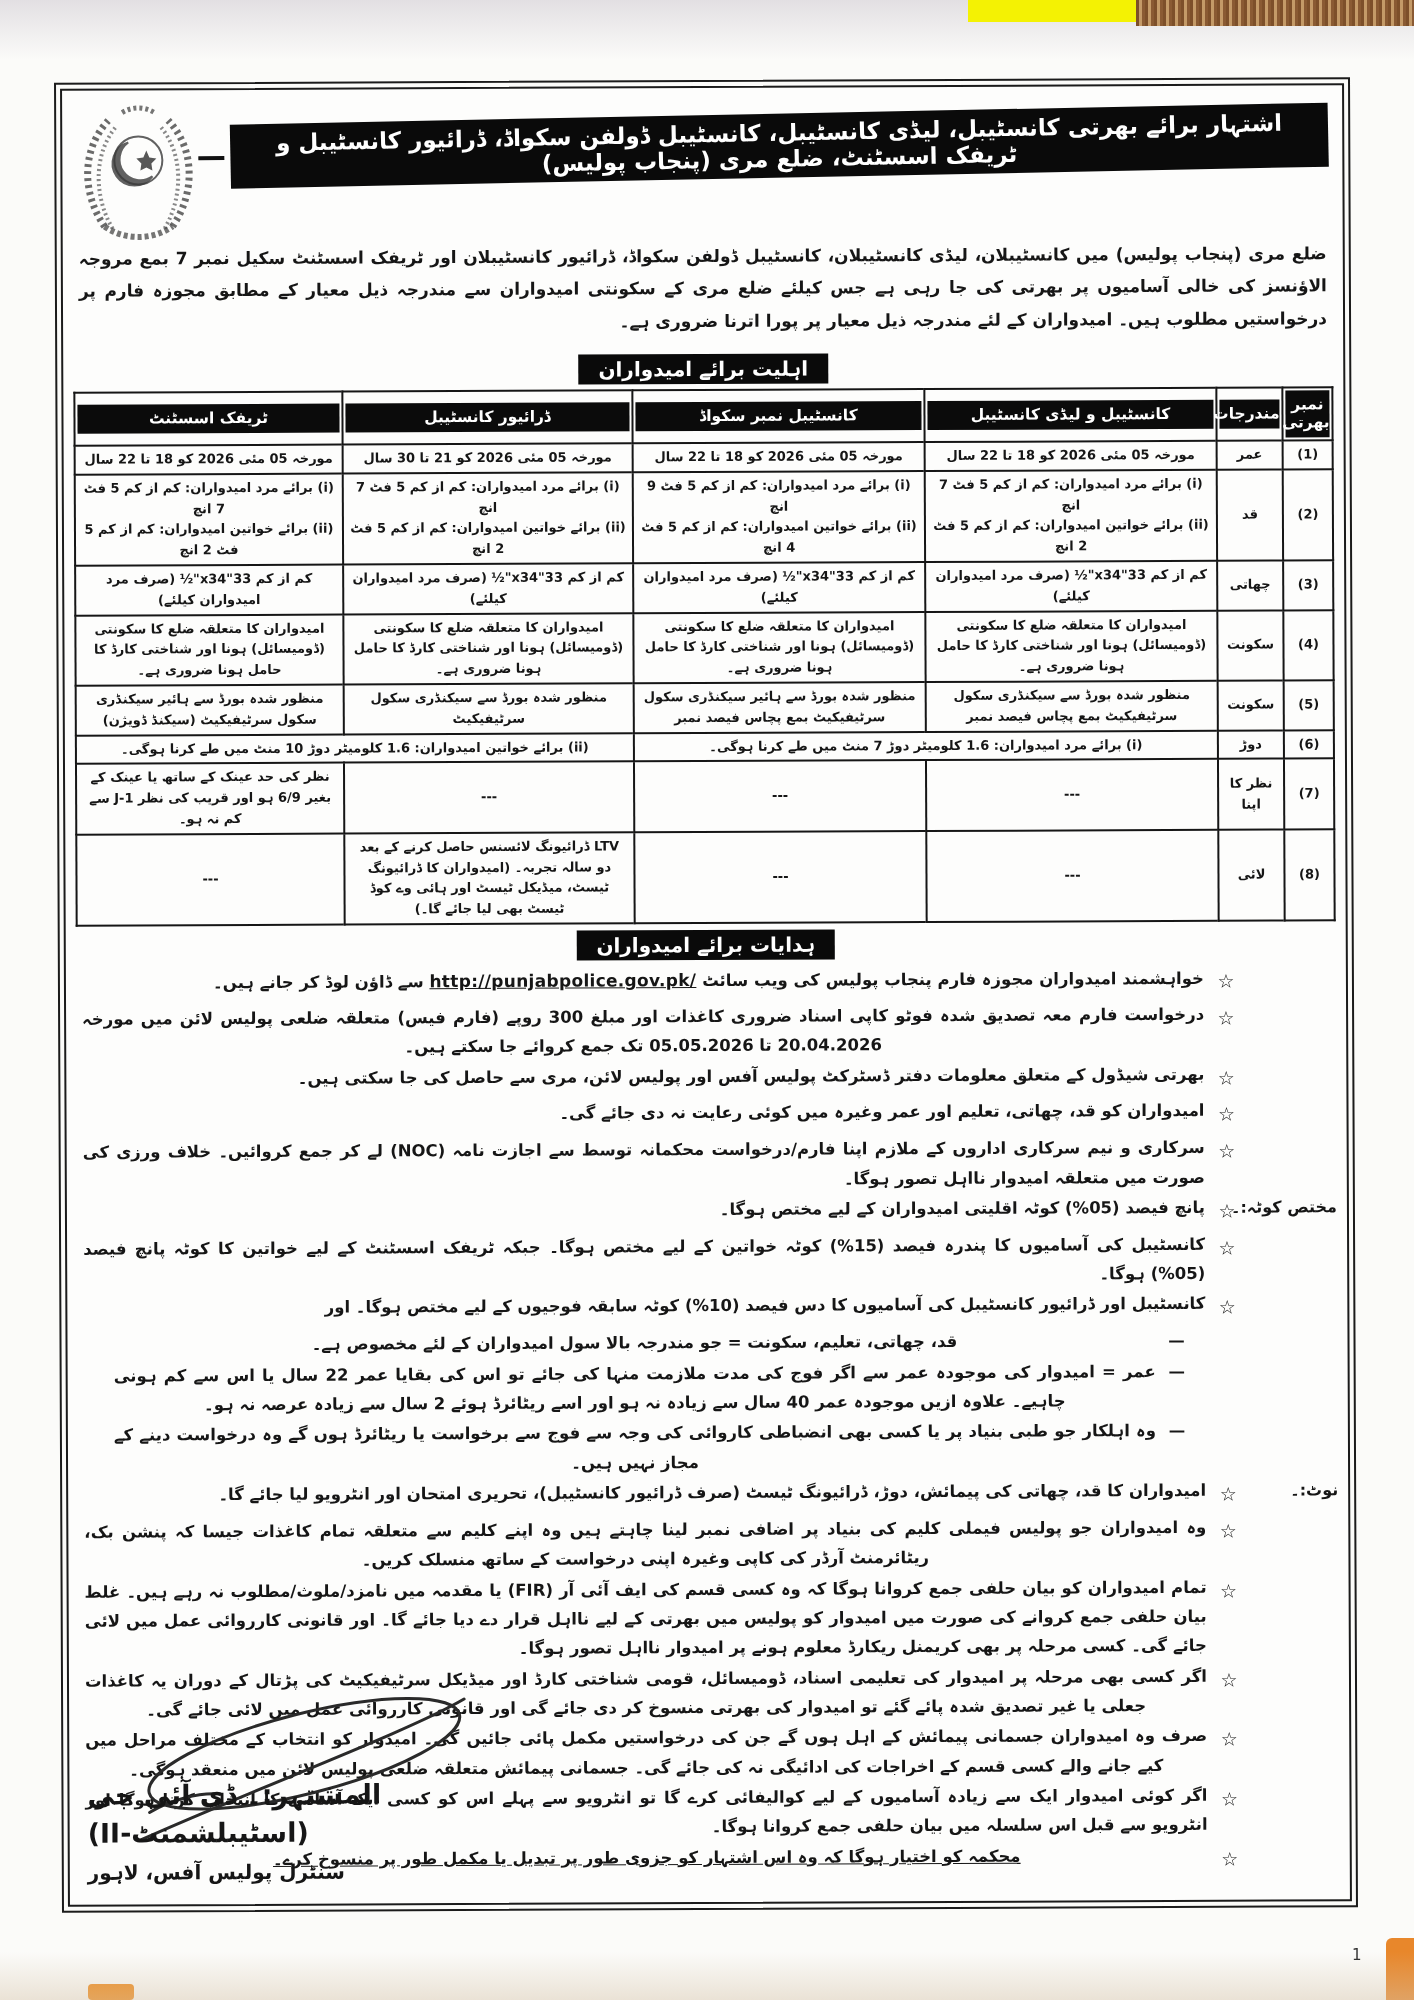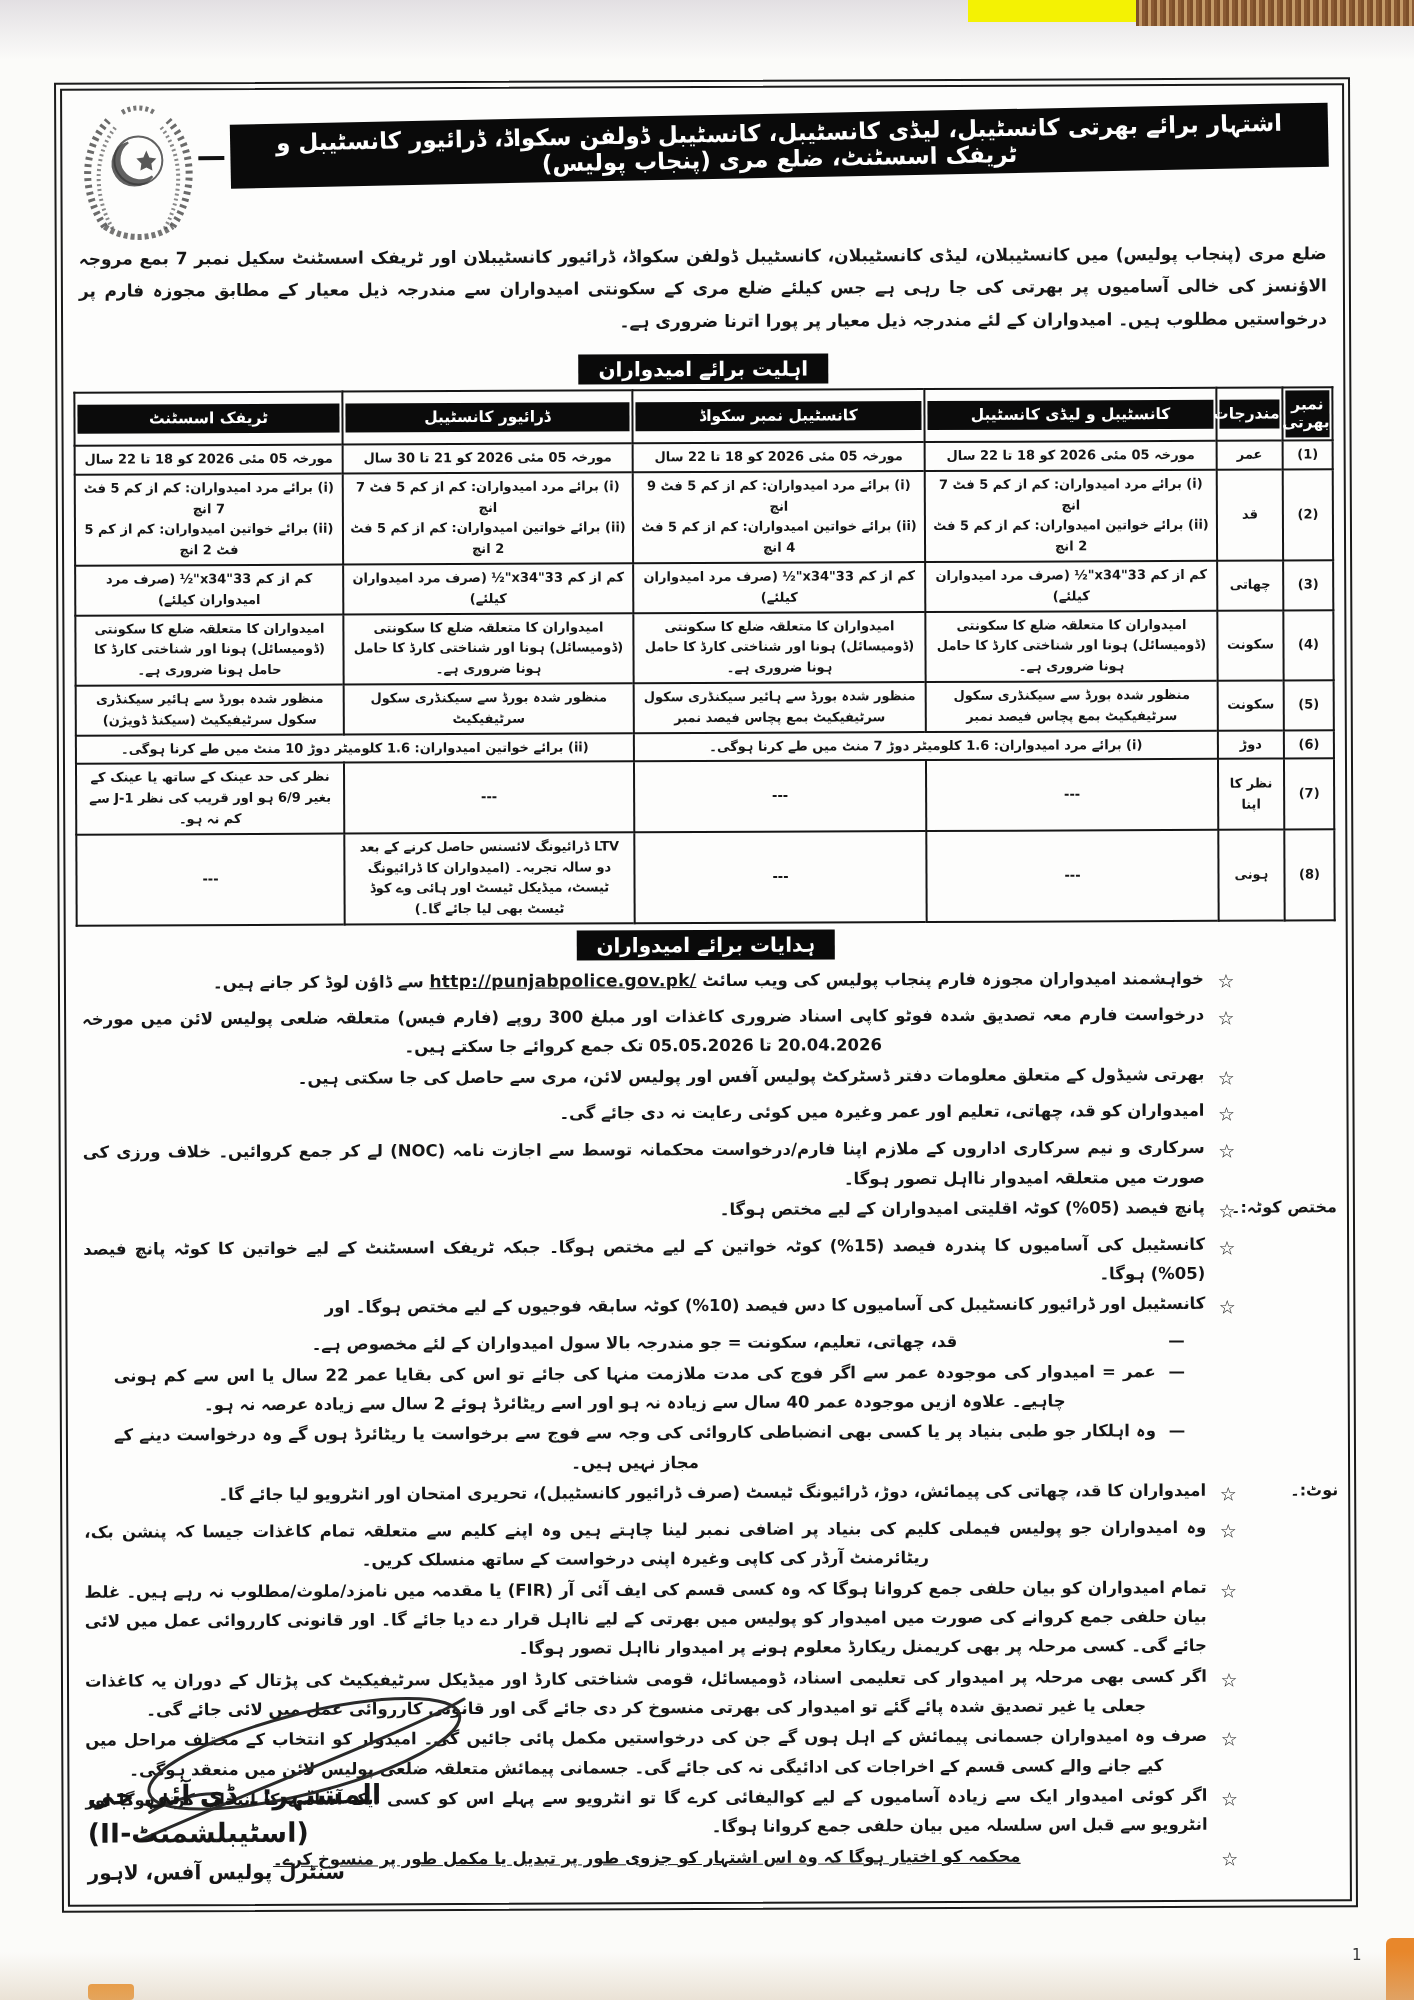--- a/index.html
+++ b/index.html
@@ -200,21 +200,21 @@
       <tr>
         <td class="numcell">(7)</td>
         <td class="lblcell">نظر کا اپنا</td>
         <td>---</td>
         <td>---</td>
         <td>---</td>
         <td class="rt">نظر کی حد عینک کے ساتھ یا عینک کے بغیر 6/9 ہو اور قریب کی نظر J-1 سے کم نہ ہو۔</td>
       </tr>
       <tr>
         <td class="numcell">(8)</td>
-        <td class="lblcell">ہونی</td>
+        <td class="lblcell">لائی</td>
         <td>---</td>
         <td>---</td>
         <td class="rt">LTV ڈرائیونگ لائسنس حاصل کرنے کے بعد دو سالہ تجربہ۔ (امیدواران کا ڈرائیونگ ٹیسٹ، میڈیکل ٹیسٹ اور ہائی وے کوڈ ٹیسٹ بھی لیا جائے گا۔)</td>
         <td>---</td>
       </tr>
     </tbody>
       </table>
 
     <span class="banner-sm">ہدایات برائے امیدواران</span>
 

